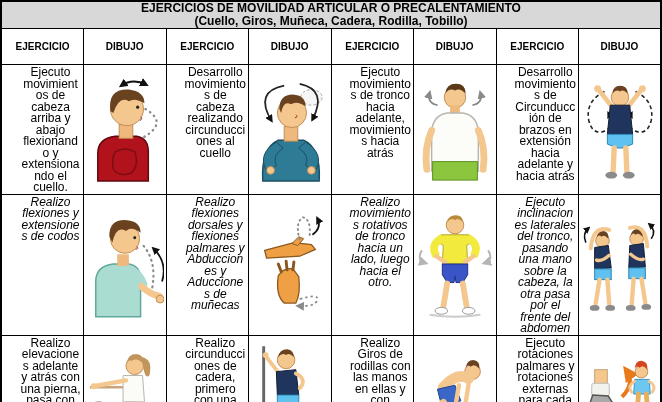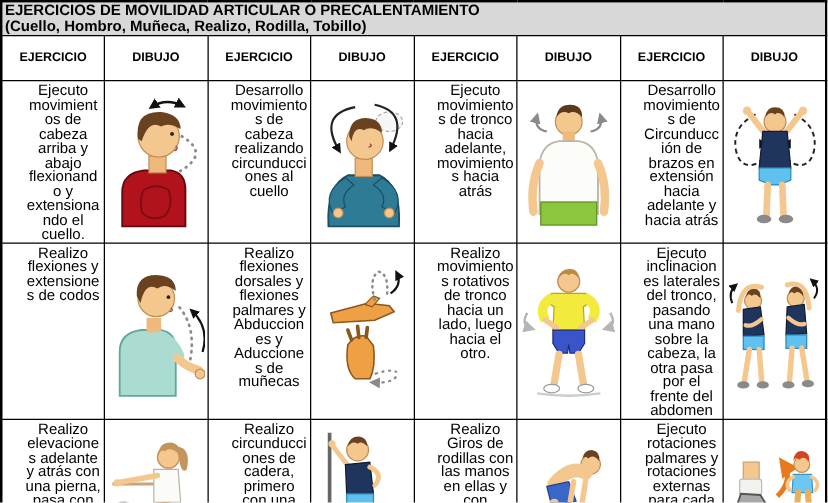--- a/index.html
+++ b/index.html
@@ -13,20 +13,21 @@
     border-collapse:collapse;
     table-layout:fixed;
     width:662px; height:402px;
     border:2px solid #000;
     border-bottom-width:3px;
   }
   td, th { border:1px solid #000; overflow:hidden; }
   col { width:12.5%; }
   td.title-cell {
     background:#d8d8d8;
+    text-align:center;
     font-weight:bold;
     font-size:12px;
     line-height:13px;
     height:26px;
     padding:0 2px;
   }
   tr.colhead-row th {
     background:#ffffff;
     font-size:10px;
     font-weight:bold;
@@ -45,21 +46,21 @@
   }
   td.ex.left { text-align:center; }
   td.draw {
     vertical-align:middle;
     text-align:center;
     padding:0;
     background:#fff;
   }
   td.draw svg { display:block; margin:0 auto; }
   tr.r1 { height:114px; }
-  tr.r2 { height:122px; }
+  tr.r2 { height:122px;font-style:italic; }
   tr.r3 { height:122px; }
 </style>
 </head>
 <body>
 
 <svg width="0" height="0" style="position:absolute" aria-hidden="true">
   <defs>
     <marker id="mB" viewBox="0 0 10 10" refX="7" refY="5" markerWidth="4.5" markerHeight="4.5" orient="auto-start-reverse">
         <path d="M0,0L10,5L0,10z" fill="#111"></path>
       </marker>
@@ -87,21 +88,21 @@
       <col>
       <col>
       <col>
       <col>
     </colgroup>
 
   <tbody>
       <tr>
     <td class="title-cell" colspan="8">
       <div>EJERCICIOS DE MOVILIDAD ARTICULAR O PRECALENTAMIENTO</div>
-      <div>(Cuello, Hombro, Muñeca, Realizo, Rodilla, Tobillo)</div>
+      <div>(Cuello, Giros, Muñeca, Cadera, Rodilla, Tobillo)</div>
     </td>
   </tr>
 
   <tr class="colhead-row">
     <th>EJERCICIO</th>
     <th>DIBUJO</th>
     <th>EJERCICIO</th>
     <th>DIBUJO</th>
     <th>EJERCICIO</th>
     <th>DIBUJO</th>

